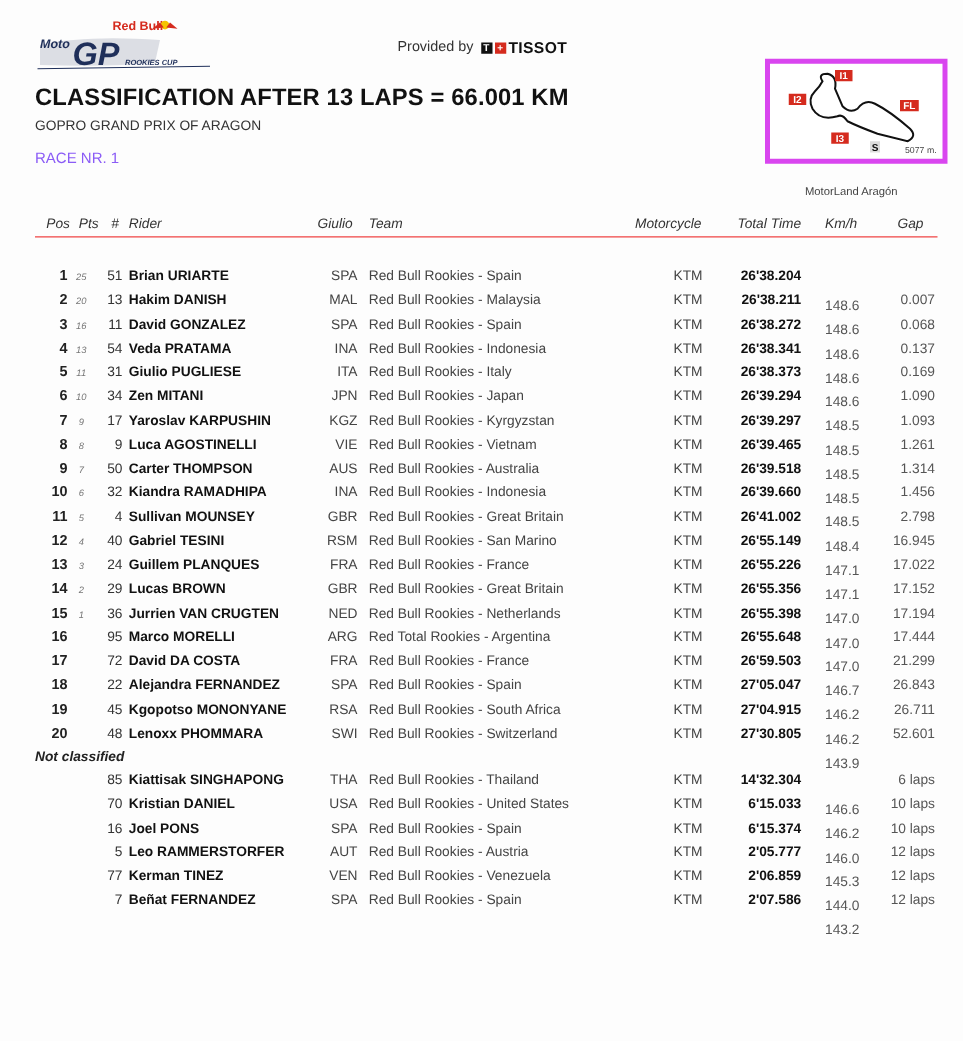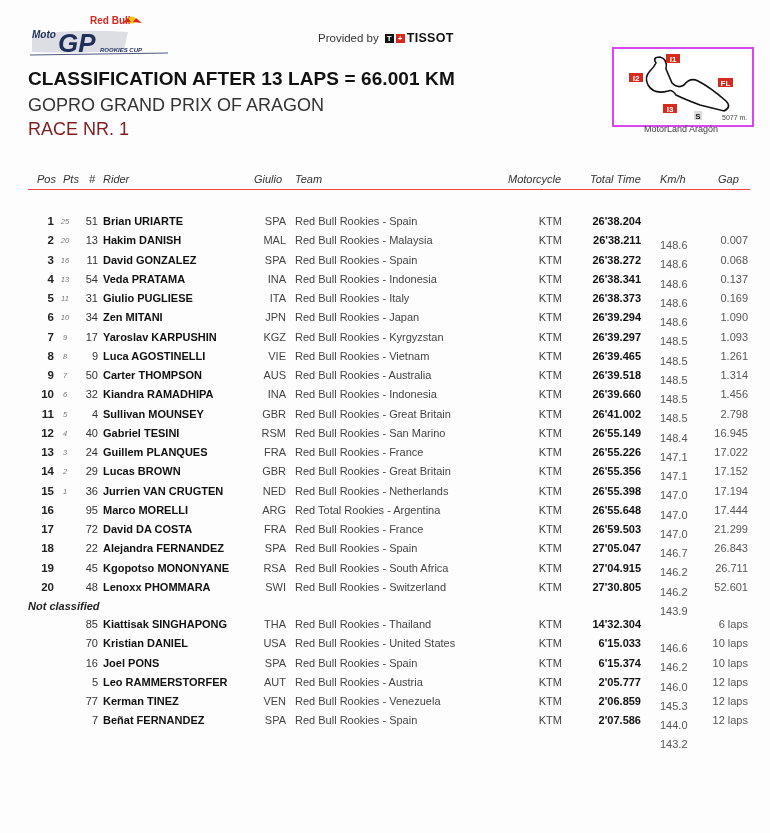--- a/index.html
+++ b/index.html
@@ -3,24 +3,24 @@
 <meta charset="utf-8">
 <style>
   html, body { margin:0; padding:0; background:#fdfdfd; }
   body { width:770px; height:833px; position:relative; font-family:"Liberation Sans", sans-serif; color:#222; overflow:hidden; }
   .logo { position:absolute; left:28px; top:14px; width:150px; height:44px; }
   .provided { position:absolute; left:318px; top:31px; font-size:11.5px; color:#333; display:flex; align-items:center; gap:6px; }
   .tissot { display:flex; align-items:center; gap:2px; font-weight:bold; font-size:12.5px; color:#111; letter-spacing:0.3px; }
   .tbox { display:inline-block; width:9px; height:9px; background:#111; color:#fff; font-size:8px; line-height:9px; text-align:center; }
   .tbox.red { background:#d52b1e; }
   .title { position:absolute; left:28px; top:68px; font-size:19px; font-weight:bold; color:#111; letter-spacing:0.1px; }
-  .sub1 { position:absolute; left:28px; top:95px; font-size:18px; color:#333; }
-  .sub2 { position:absolute; left:28px; top:119px; font-size:18px; color:#7f1d1d; }
-  .track { position:absolute; left:612px; top:47px; width:138px; height:76px; background:#fff; border:2px solid #d946ef; }
-  .track-name { position:absolute; left:612px; top:124px; width:138px; text-align:center; font-size:9px; color:#444; }
+  .sub1 { position:absolute; left:28px; top:95px; font-size:11px; color:#333; }
+  .sub2 { position:absolute; left:28px; top:119px; font-size:12px; color:#8b5cf6; }
+  .track { position:absolute; left:612px; top:47px; width:138px; height:76px; background:#fff; border:4px solid #d946ef; }
+  .track-name { position:absolute; left:612px; top:148px; width:138px; text-align:center; font-size:9px; color:#444; }
   .thead { position:absolute; left:28px; top:171px; width:722px; height:18px; border-bottom:1px solid #ef4444; font-style:italic; font-size:11px; color:#333; }
   .thead span { position:absolute; top:2px; }
   .rows { position:absolute; left:0; top:0; }
   .row { position:absolute; left:0; width:770px; height:19px; font-size:11px; color:#222; }
   .row span { position:absolute; top:4px; white-space:nowrap; }
   .c-pos { left:28px; width:26px; text-align:right; font-weight:bold; font-size:11.5px; }
   .c-pts { left:58px; width:14px; text-align:center; font-style:italic; font-size:7.5px; color:#777; top:6px !important; }
   .c-num { left:74px; width:24px; text-align:right; color:#333; }
   .c-rider { left:103px; font-weight:bold; color:#111; }
   .c-nat { left:250px; width:36px; text-align:right; color:#444; }

